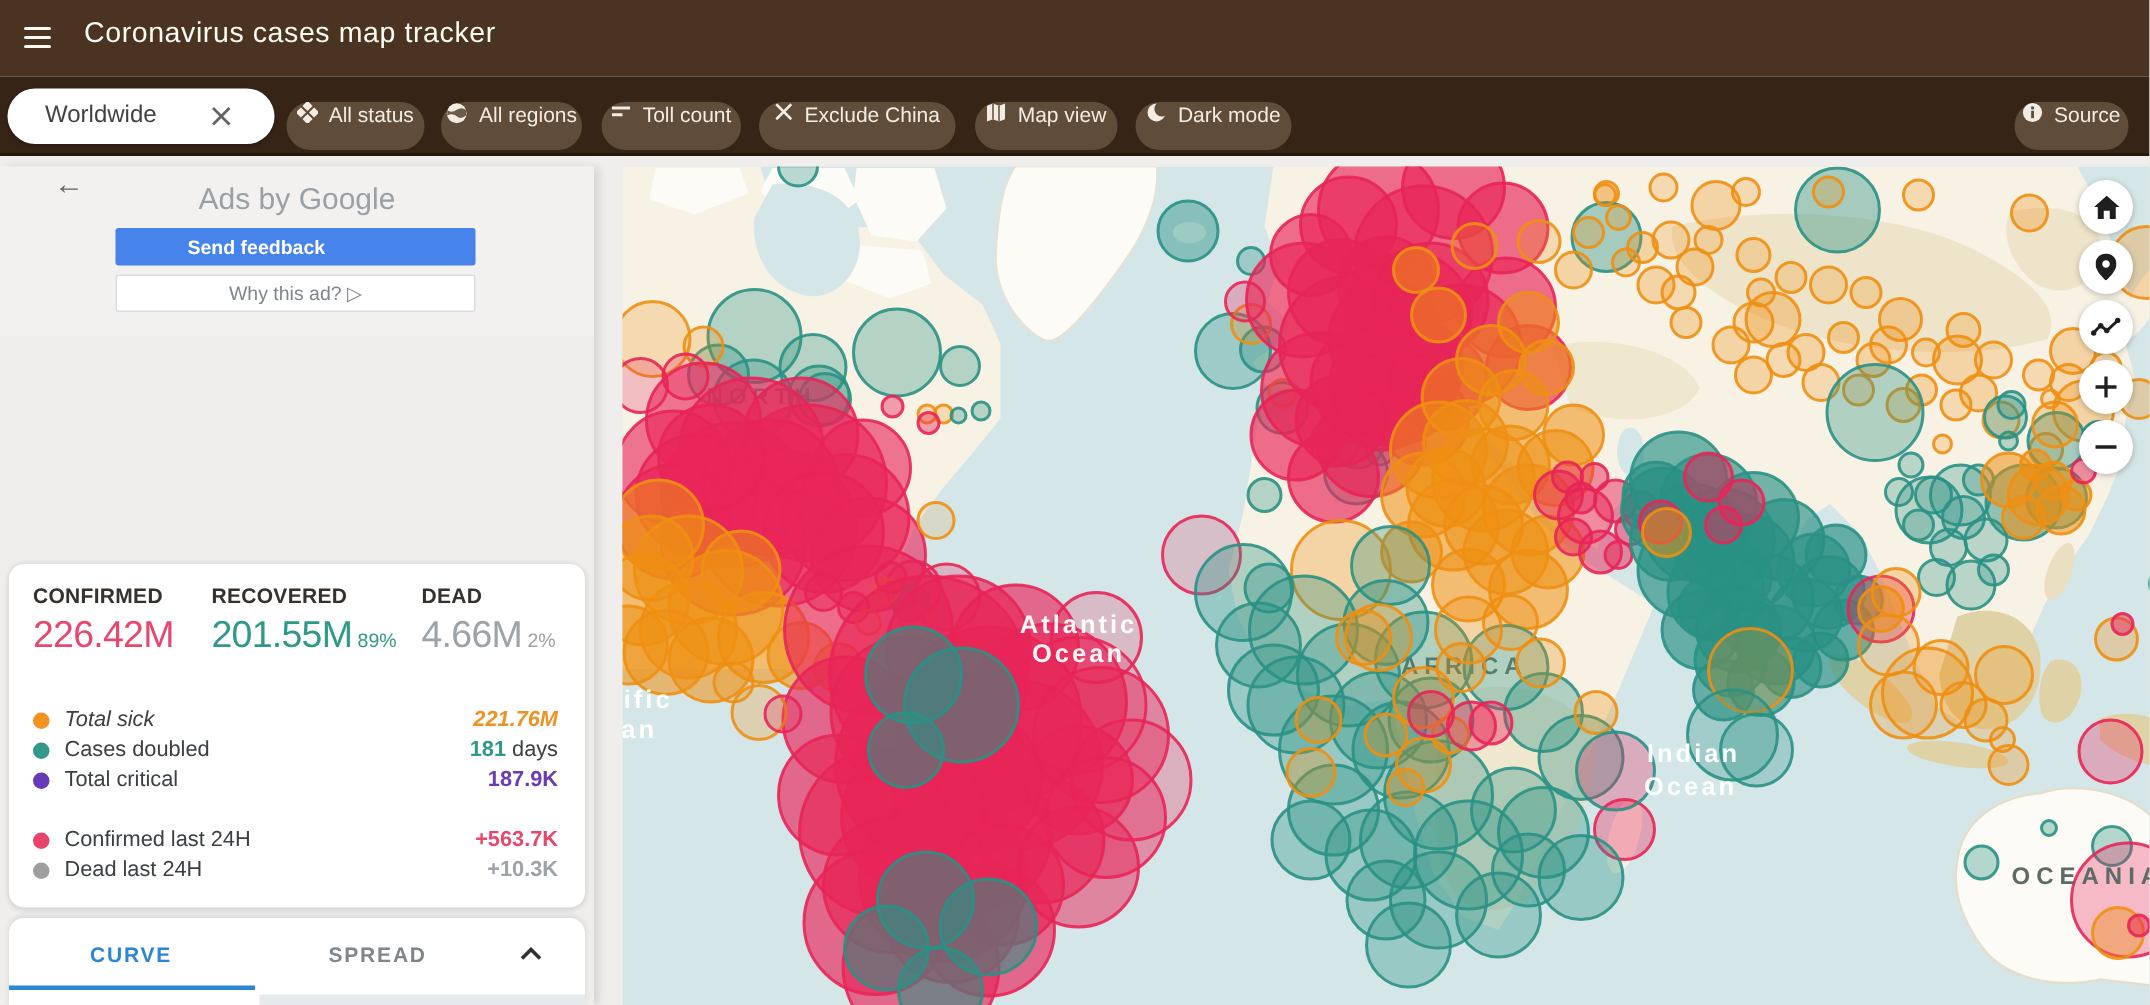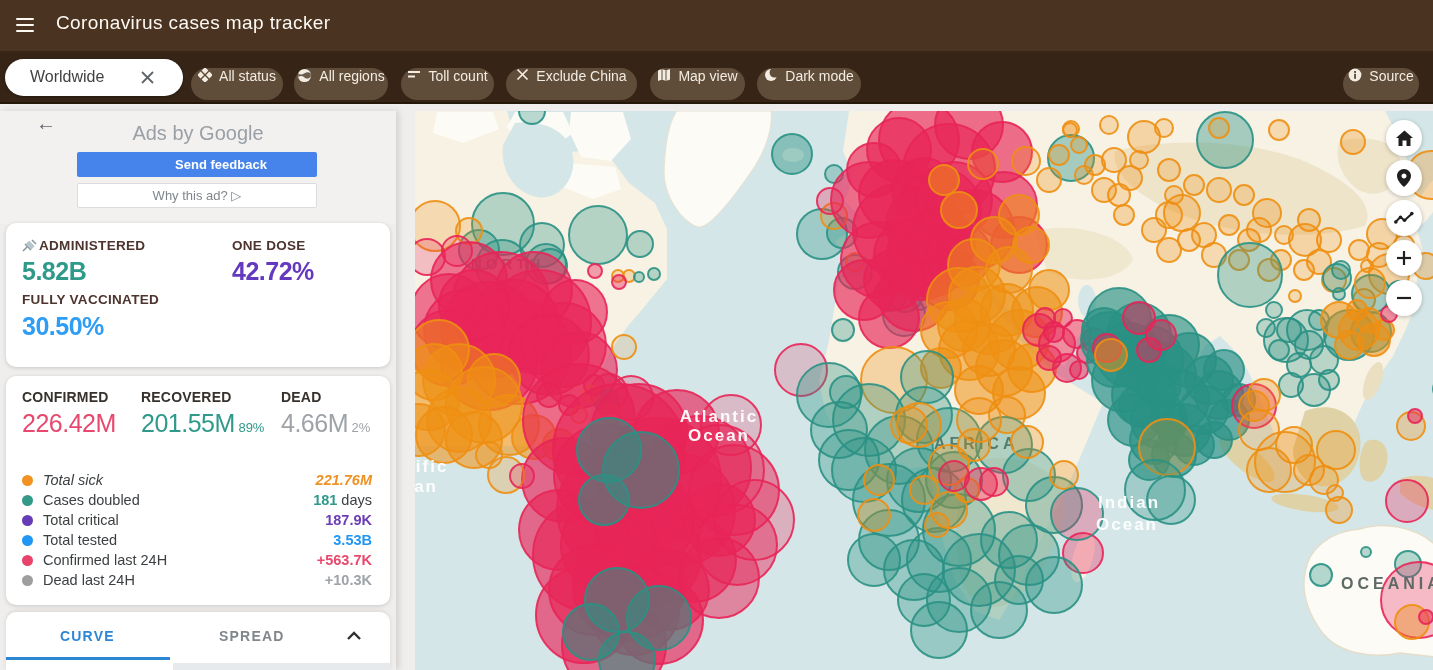--- a/index.html
+++ b/index.html
@@ -15,21 +15,21 @@
 .pill { position:absolute; top:8px; left:5px; width:178px; height:37px; background:#ffffff; border-radius:19px; box-shadow:0 1px 3px rgba(0,0,0,0.3); }
 .pill span { position:absolute; left:25px; top:9px; font-size:16px; color:#424242; }
 .pill svg { position:absolute; right:28px; top:11px; }
 .chip { position:absolute; top:17px; height:32px; background:#5f4d3a; border-radius:16px; color:#f3ece2; font-size:14px; display:flex; align-items:flex-start; justify-content:center; padding:0; white-space:nowrap; }
 .chip svg { margin-right:7px; }
 
 #sidebar { position:absolute; left:0; top:111px; width:396px; height:559px; background:#f0eeec; box-shadow:3px 0 6px rgba(0,0,0,0.12); }
 #adarea { position:absolute; left:0; top:0; width:396px; height:113px; background:#f3f1f0; }
 #backarrow { position:absolute; left:36px; top:1px; font-size:20px; color:#5f6368; }
 #adsby { position:absolute; left:0; top:11px; width:396px; text-align:center; font-size:20px; color:#9aa0a6; }
-#sendfb { position:absolute; left:77px; top:41px; width:240px; height:25px; background:#4683ea; border-radius:2px; color:#fff; font-size:13px; font-weight:bold; text-align:center; line-height:25px;padding-left:48px; }
+#sendfb { position:absolute; left:77px; top:41px; width:240px; height:25px; background:#4683ea; border-radius:2px; color:#fff; font-size:13px; font-weight:bold; text-align:left; line-height:25px;padding-left:48px; }
 #whyad { position:absolute; left:77px; top:72px; width:240px; height:25px; background:#fff; border:1px solid #dadce0; border-radius:2px; color:#80868b; font-size:13px; text-align:center; line-height:23px; }
 .card { position:absolute; left:6px; width:384px; background:#ffffff; border-radius:10px; box-shadow:0 1px 4px rgba(0,0,0,0.16); }
 #card1 { top:112px; height:144px; }
 #card2 { top:265px; height:229px; }
 #card3 { top:501px; height:58px; border-radius:10px 10px 0 0; box-shadow:0 -1px 4px rgba(0,0,0,0.10); }
 .vlabel { font-size:13.5px; font-weight:bold; color:#4e342e; letter-spacing:0.3px; }
 .vval { font-size:25px; font-weight:bold; letter-spacing:-0.5px; }
 
 .slabel { font-size:14px; font-weight:bold; color:#36312d; letter-spacing:0.2px; }
 .bignum { font-size:25px; font-weight:normal; letter-spacing:-0.5px; }
@@ -51,35 +51,20 @@
 </head>
 <body>
 <div id="app">
 
 <div id="sidebar">
   <div id="adarea">
     <div id="backarrow">←</div>
     <div id="adsby">Ads by Google</div>
     <div id="sendfb">Send feedback</div>
     <div id="whyad">Why this ad? ▷</div>
-  </div>
-  <div class="card" id="card1">
-    <div style="position:absolute;left:16px;top:15px;" class="vlabel"><svg width="15" height="13" viewBox="0 0 15 13" style="vertical-align:-2px;margin-right:2px">
-            <g stroke="#8a9499" stroke-width="1.6">
-              <line x1="1" y1="12" x2="5" y2="8"></line>
-              <line x1="3" y1="5" x2="9" y2="11"></line>
-            </g>
-            <rect x="4.2" y="3.6" width="8" height="5" rx="1" transform="rotate(45 8.2 6.1)" fill="#b7c6cc"></rect>
-            <line x1="10" y1="1" x2="14" y2="5" stroke="#8a9499" stroke-width="1.6"></line>
-          </svg>ADMINISTERED</div>
-    <div style="position:absolute;left:226px;top:15px;" class="vlabel">ONE DOSE</div>
-    <div style="position:absolute;left:16px;top:34px;color:#2f998a;" class="vval">5.82B</div>
-    <div style="position:absolute;left:226px;top:34px;color:#6438bf;" class="vval">42.72%</div>
-    <div style="position:absolute;left:16px;top:69px;" class="vlabel">FULLY VACCINATED</div>
-    <div style="position:absolute;left:16px;top:89px;color:#2e9df5;" class="vval">30.50%</div>
   </div>
   <div class="card" id="card2">
     <div style="position:absolute;left:16px;top:13px;" class="slabel">CONFIRMED</div>
     <div style="position:absolute;left:135px;top:13px;" class="slabel">RECOVERED</div>
     <div style="position:absolute;left:275px;top:13px;" class="slabel">DEAD</div>
     <div style="position:absolute;left:16px;top:33px;color:#e8486d;" class="bignum">226.42M</div>
     <div style="position:absolute;left:135px;top:33px;color:#2f998a;" class="bignum">201.55M<span style="font-size:13px;letter-spacing:0"> 89%</span></div>
     <div style="position:absolute;left:275px;top:33px;color:#9ea3a8;" class="bignum">4.66M<span style="font-size:13px;letter-spacing:0"> 2%</span></div>
     <div class="srow" style="top:95px;font-style:italic;">
           <div class="dot" style="background:#f29221"></div>
@@ -88,25 +73,20 @@
         </div>
     <div class="srow" style="top:115px;">
           <div class="dot" style="background:#339989"></div>
           <div class="lbl">Cases doubled</div>
           <div class="val"><span style="color:#2f998a">181</span><span style="color:#3c4043;font-weight:normal"> days</span></div>
         </div>
     <div class="srow" style="top:135px;">
           <div class="dot" style="background:#673ab7"></div>
           <div class="lbl">Total critical</div>
           <div class="val" style="color:#6a3cb5">187.9K</div>
-        </div>
-    <div class="srow" style="top:155px;">
-          <div class="dot" style="background:#2196f3"></div>
-          <div class="lbl">Total tested</div>
-          <div class="val" style="color:#2196f3">3.53B</div>
         </div>
     <div class="srow" style="top:175px;">
           <div class="dot" style="background:#e8436b"></div>
           <div class="lbl">Confirmed last 24H</div>
           <div class="val" style="color:#e8486d">+563.7K</div>
         </div>
     <div class="srow" style="top:195px;">
           <div class="dot" style="background:#9e9e9e"></div>
           <div class="lbl">Dead last 24H</div>
           <div class="val" style="color:#9ea3a8">+10.3K</div>

